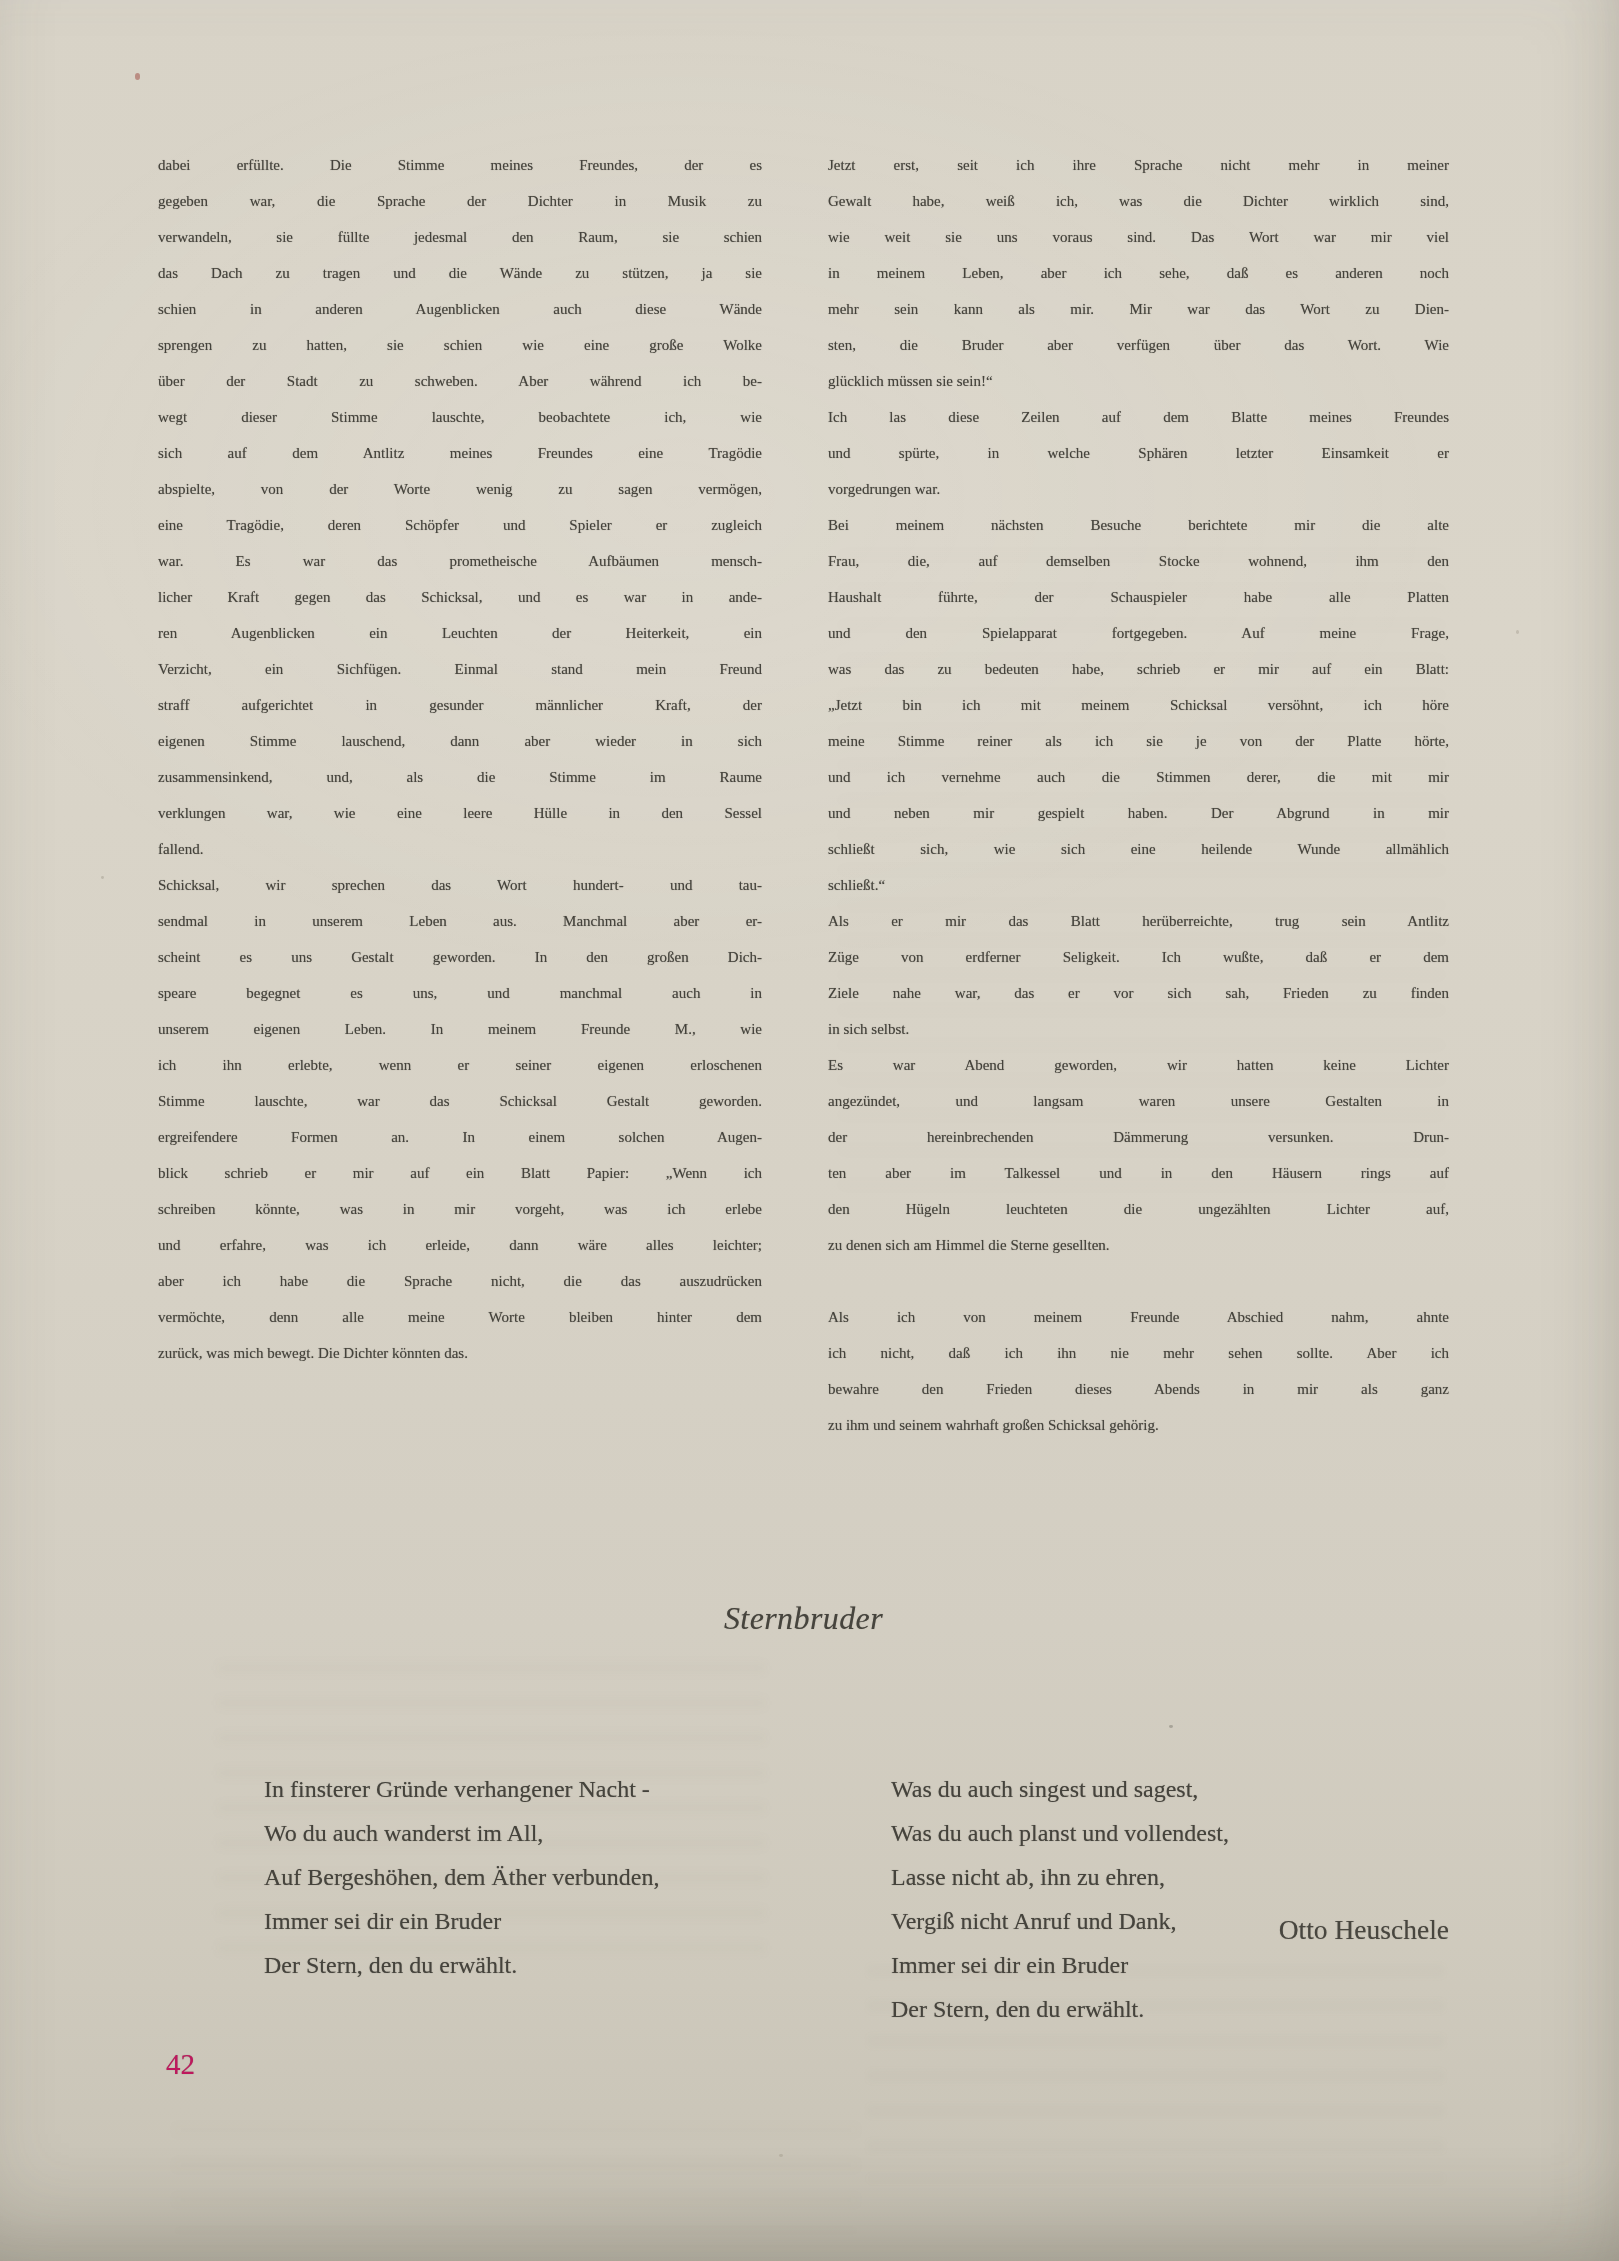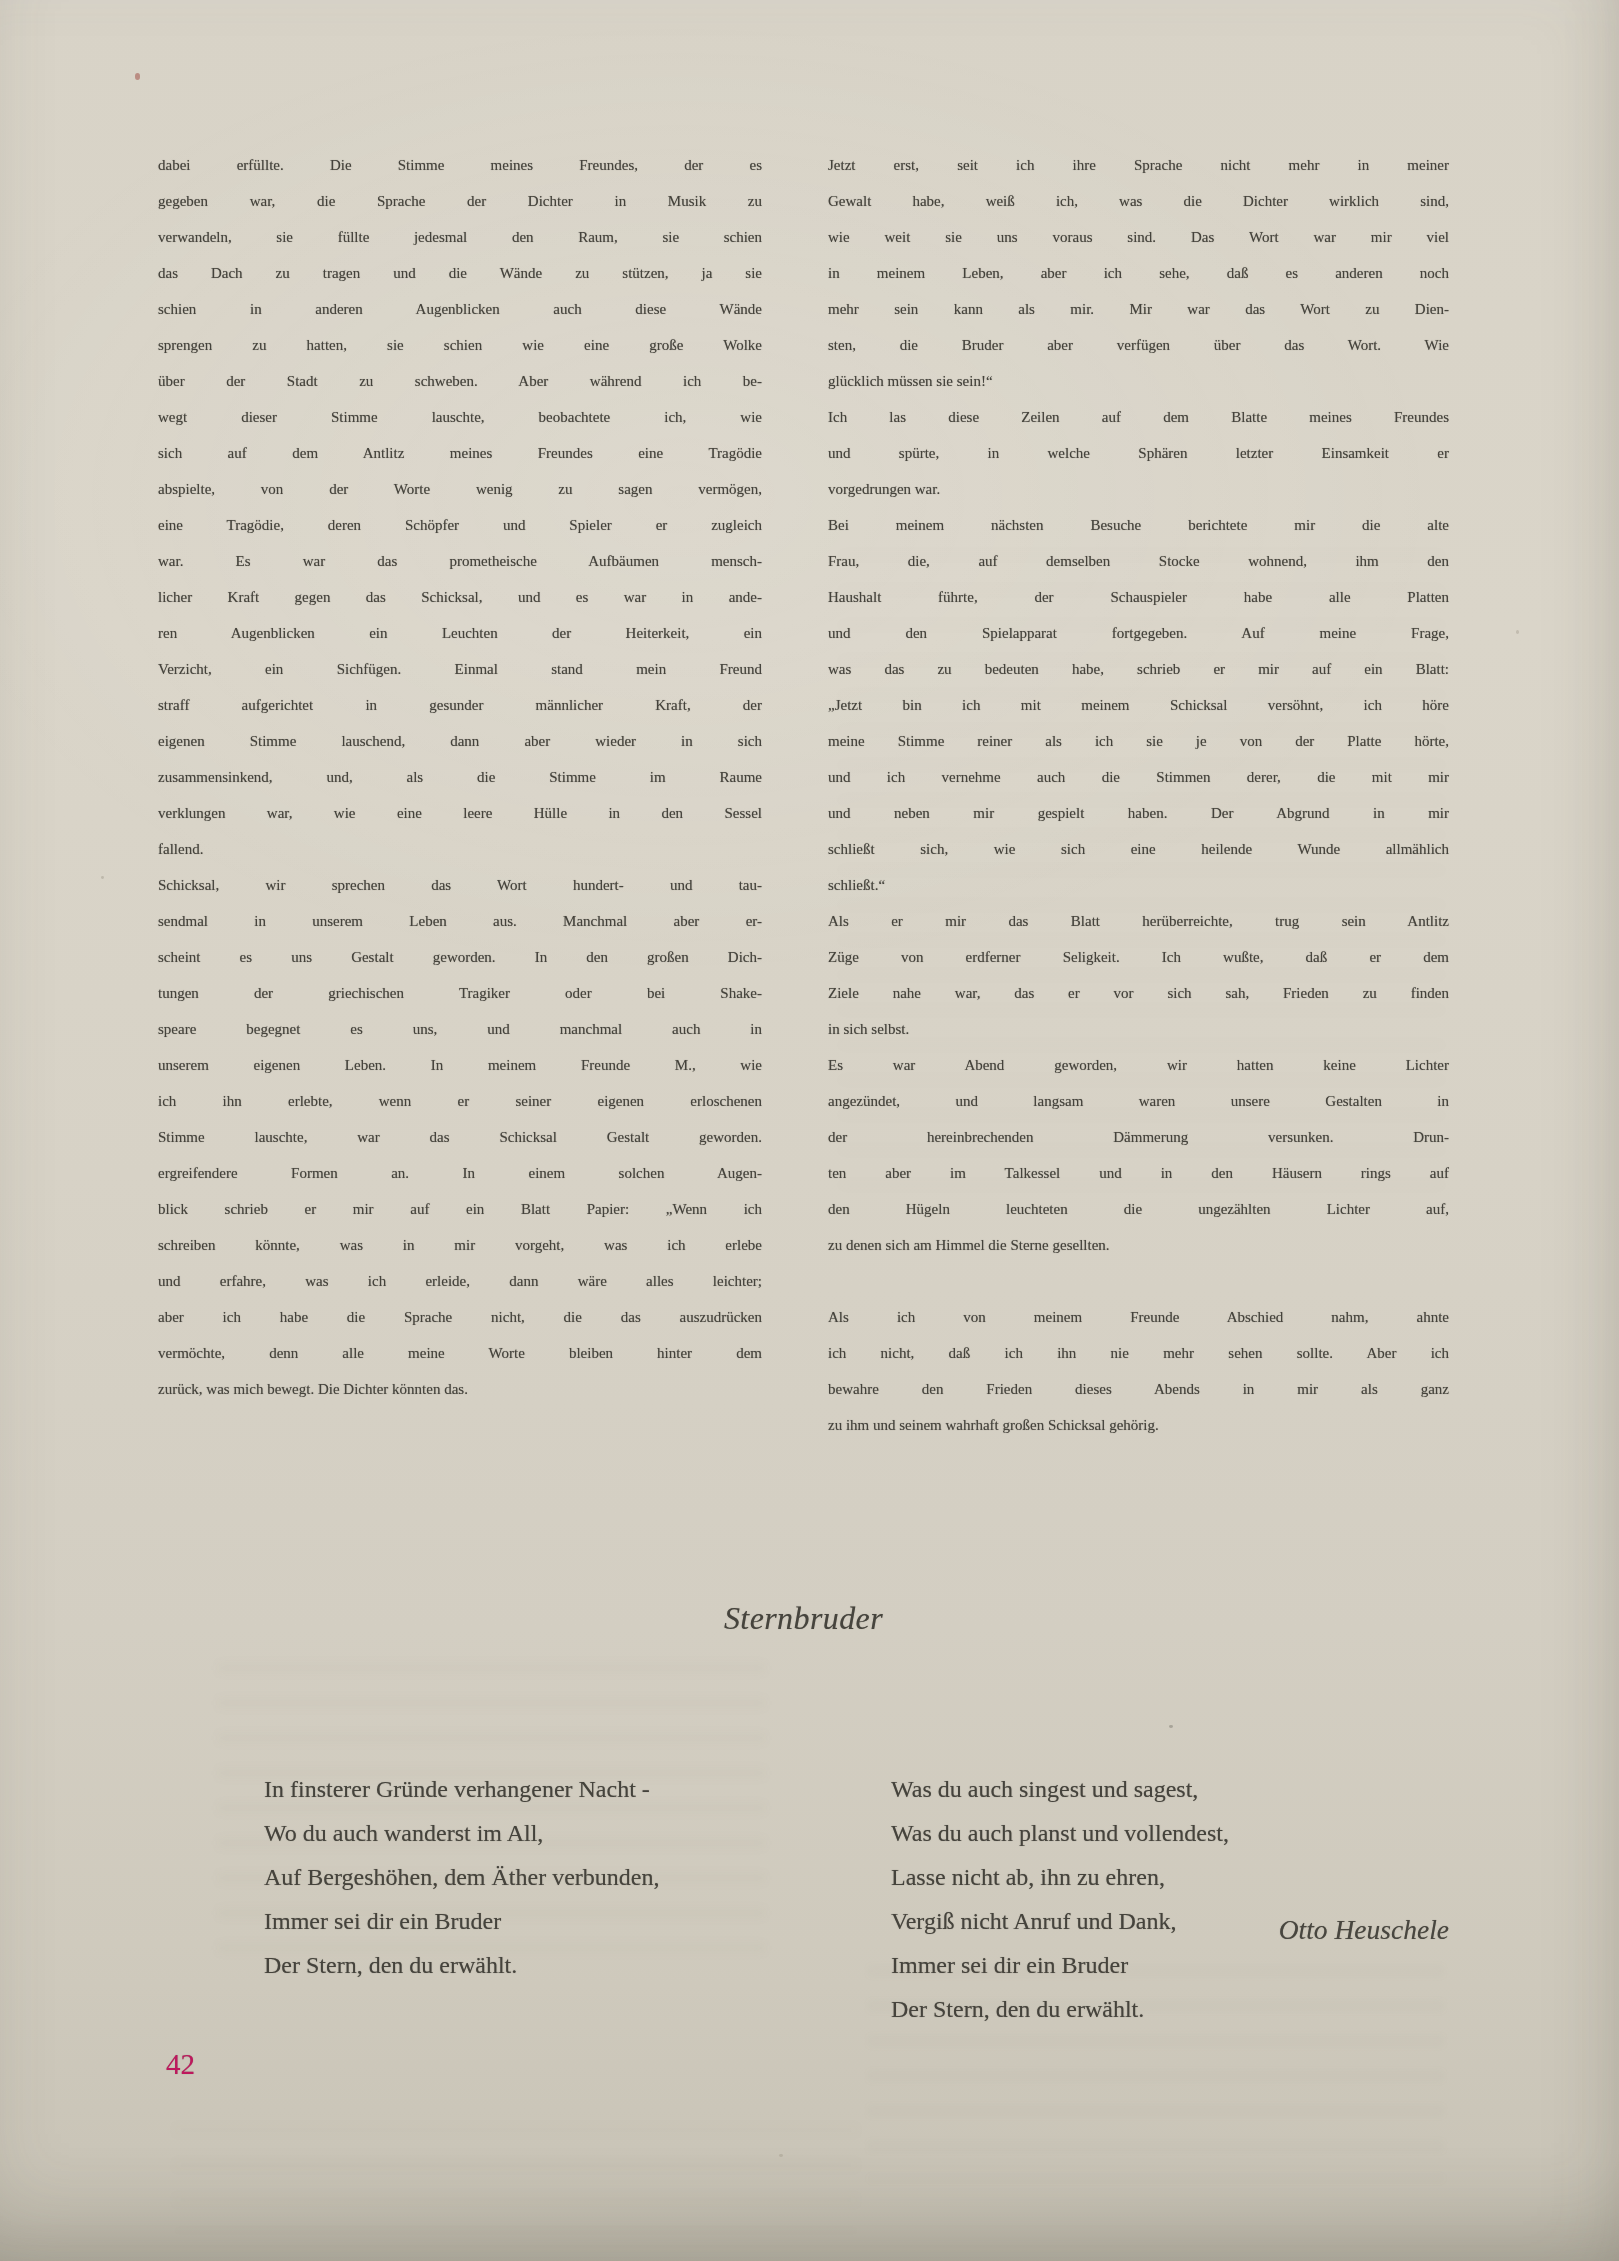--- a/index.html
+++ b/index.html
@@ -30,21 +30,21 @@
   }
   .poem-stanza{
     position:absolute;top:1767px;
     font-size:24px;line-height:44px;
     text-shadow:0 0 0.9px rgba(62,60,52,0.5);
   }
   #stanza-left{left:264px;width:650px;}
   #stanza-right{left:891px;width:578px;}
   .poem-author{
     position:absolute;left:828px;top:1912px;width:621px;
-    text-align:right;font-style:italic;font-size:27.5px;line-height:35px;
+    text-align:right;font-size:27.5px;line-height:35px;
     color:#48463f;text-shadow:0 0 0.9px rgba(62,60,52,0.45);
   }
   .page-number{
     position:absolute;left:166px;top:2047px;
     font-size:29px;line-height:35px;color:#be185d;
     text-shadow:0 0 0.9px rgba(62,60,52,0.45);
   }
   .ghost{
     position:absolute;pointer-events:none;
     background:repeating-linear-gradient(180deg,
@@ -93,21 +93,20 @@
       <div class="line">straff aufgerichtet in gesunder männlicher Kraft, der</div>
       <div class="line">eigenen Stimme lauschend, dann aber wieder in sich</div>
       <div class="line">zusammensinkend, und, als die Stimme im Raume</div>
       <div class="line">verklungen war, wie eine leere Hülle in den Sessel</div>
       <div class="line">fallend.</div>
     </div>
   <div class="para">
       <div class="line">Schicksal, wir sprechen das Wort hundert- und tau-</div>
       <div class="line">sendmal in unserem Leben aus. Manchmal aber er-</div>
       <div class="line">scheint es uns Gestalt geworden. In den großen Dich-</div>
-      <div class="line">tungen der griechischen Tragiker oder bei Shake-</div>
       <div class="line">speare begegnet es uns, und manchmal auch in</div>
       <div class="line">unserem eigenen Leben. In meinem Freunde M., wie</div>
       <div class="line">ich ihn erlebte, wenn er seiner eigenen erloschenen</div>
       <div class="line">Stimme lauschte, war das Schicksal Gestalt geworden.</div>
       <div class="line">ergreifendere Formen an. In einem solchen Augen-</div>
       <div class="line">blick schrieb er mir auf ein Blatt Papier: „Wenn ich</div>
       <div class="line">schreiben könnte, was in mir vorgeht, was ich erlebe</div>
       <div class="line">und erfahre, was ich erleide, dann wäre alles leichter;</div>
       <div class="line">aber ich habe die Sprache nicht, die das auszudrücken</div>
       <div class="line">vermöchte, denn alle meine Worte bleiben hinter dem</div>

